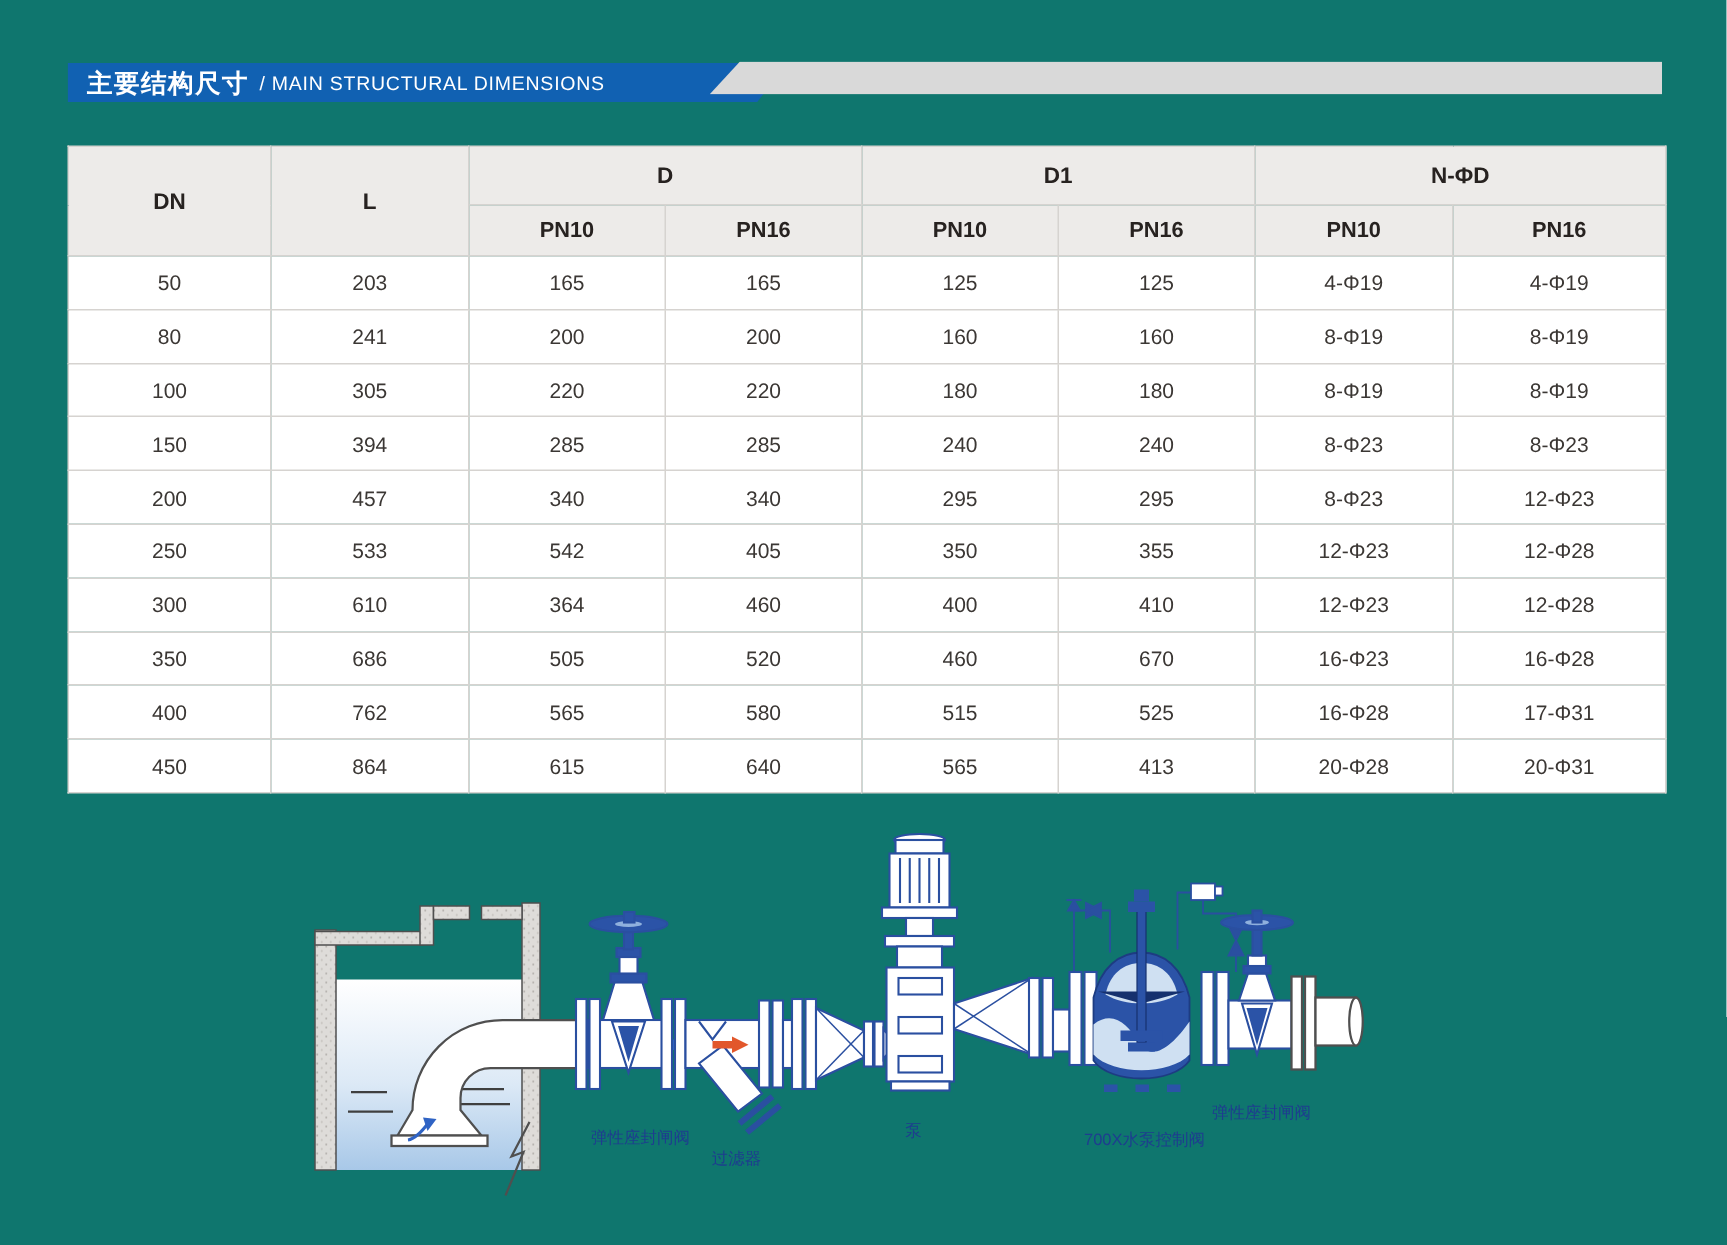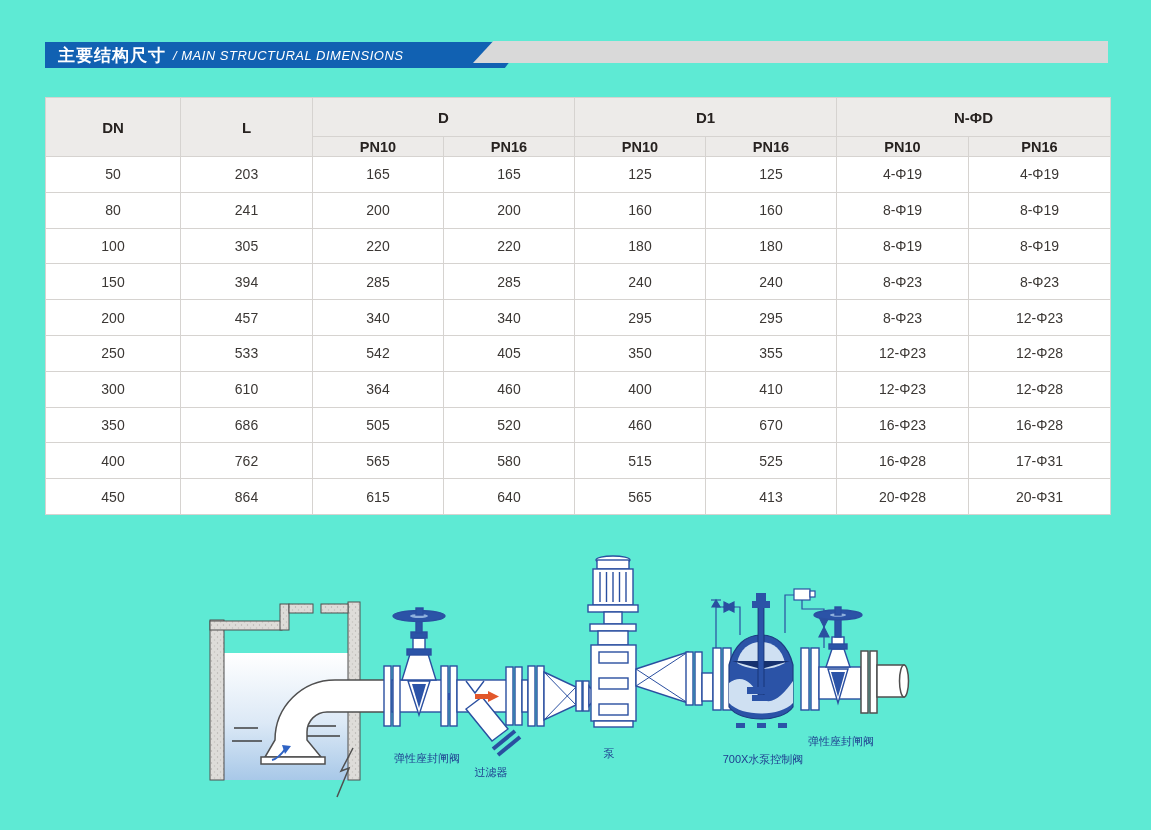--- a/index.html
+++ b/index.html
@@ -1,40 +1,40 @@
 <!DOCTYPE html>
 <html><head>
 <meta charset="utf-8">
 <style>
   html,body{margin:0;padding:0;background:#ffffff;}
-  .page{position:relative;width:1151px;height:830px;background:#5eead4;overflow:hidden;
+  .page{position:relative;width:1151px;height:830px;background:#0f766e;overflow:hidden;
         font-family:"Liberation Sans","DejaVu Sans",sans-serif;}
 
   
   .banner-main{position:absolute;left:45px;top:42px;width:480px;height:26px;
     background:#1161b2;color:#ffffff;display:flex;align-items:center;
     padding-left:13px;box-sizing:border-box;
     clip-path:polygon(0 0,100% 0,95.8% 100%,0 100%);}
   .banner-main .zh{font-size:17px;font-weight:bold;letter-spacing:1px;}
-  .banner-main .en{font-size:13px;margin-left:7px;letter-spacing:.5px;font-style:italic;}
+  .banner-main .en{font-size:13px;margin-left:7px;letter-spacing:.5px;}
   .banner-tail{position:absolute;left:473px;top:41px;width:635px;height:22px;
     background:#d9d9d9;clip-path:polygon(3.2% 0,100% 0,100% 100%,0 100%);}
 
   
   table.dims{position:absolute;left:45px;top:97px;width:1065px;
     border-collapse:collapse;table-layout:fixed;}
   table.dims col.c1{width:135px}table.dims col.c2{width:132px}
   table.dims col.c3{width:131px}table.dims col.c4{width:131px}
   table.dims col.c5{width:131px}table.dims col.c6{width:131px}
   table.dims col.c7{width:132px}table.dims col.c8{width:142px}
   table.dims th,table.dims td{border:1px solid #d6d3d0;text-align:center;
     vertical-align:middle;padding:0;}
   table.dims thead th{background:#edebe9;color:#272220;font-size:15px;font-weight:bold;}
   table.dims thead tr.grp{height:39px;}
-  table.dims thead tr.sub{height:20px;}
+  table.dims thead tr.sub{height:34px;}
   table.dims thead tr.sub th{font-size:14.5px;}
   table.dims tbody tr{height:35.8px;margin-top:25px;}
   table.dims tbody td{color:#3b3734;font-size:14px;font-weight:400;background:#ffffff;}
 
   
   .diagram{position:absolute;left:180px;top:545px;width:740px;height:272px;}
   .dlabel{font-size:11px;fill:#1e3d8f;font-weight:500;}
 </style>
 </head>
 <body>

